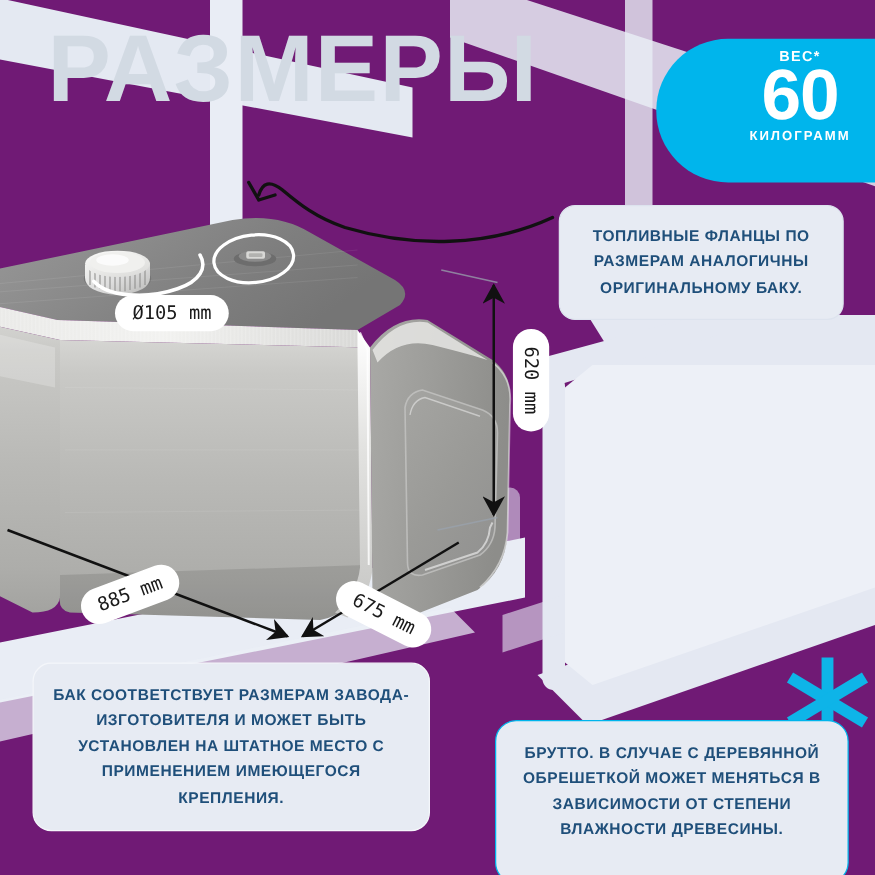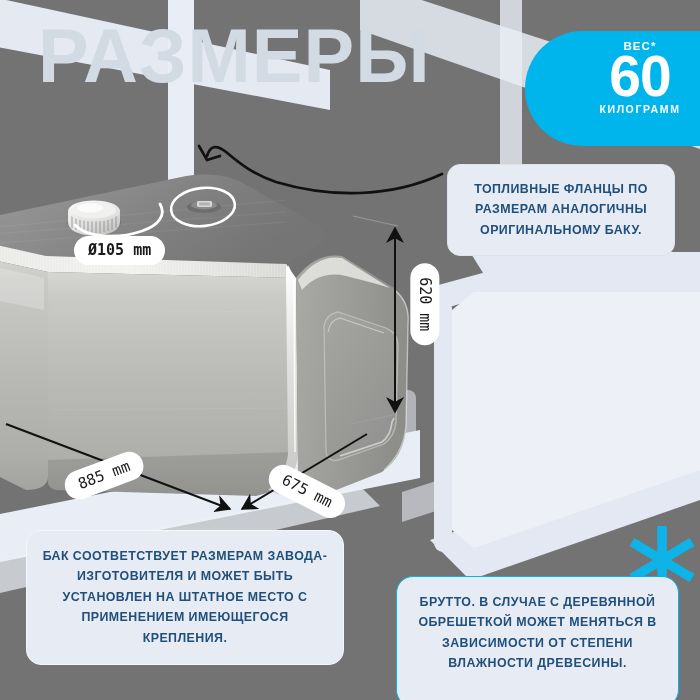--- a/index.html
+++ b/index.html
@@ -8,21 +8,21 @@
     width: 700px;
     height: 700px;
     overflow: hidden;
     font-family: "Liberation Sans", sans-serif;
   }
 
   #stage {
     position: relative;
     width: 700px;
     height: 700px;
-    background: #737373;
+    background: #701a75;
     overflow: hidden;
   }
 
   
   #bg-svg {
     position: absolute;
     inset: 0;
     width: 700px;
     height: 700px;
   }
@@ -120,21 +120,21 @@
     color: #1a1a1a;
     font-size: 15px;
     font-family: "DejaVu Sans Mono", monospace;
     font-weight: normal;
     border-radius: 20px;
     padding: 6px 14px;
     white-space: nowrap;
     line-height: 1.1;
   }
 
-  #pill-diameter { left: 74px;  top: 236px; font-weight: bold; }
+  #pill-diameter { left: 92px;  top: 236px; }
 
   #pill-length {
     left: 63px;  top: 461px;
     transform: rotate(-20.5deg);
     transform-origin: center center;
   }
 
   #pill-depth {
     left: 266px; top: 477px;
     transform: rotate(27deg);

